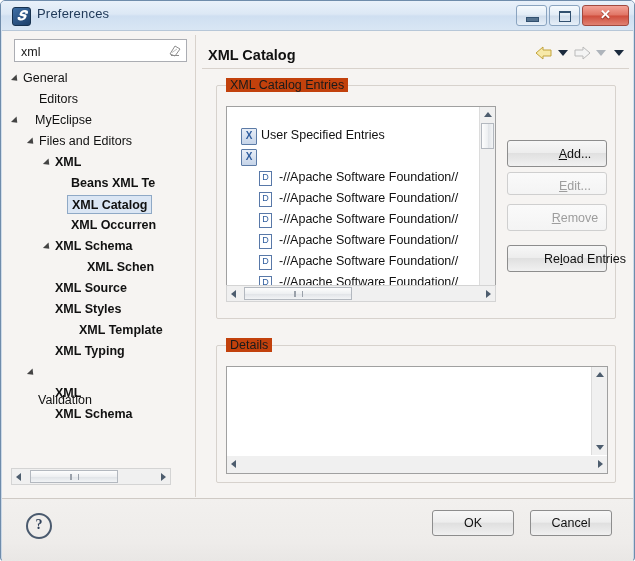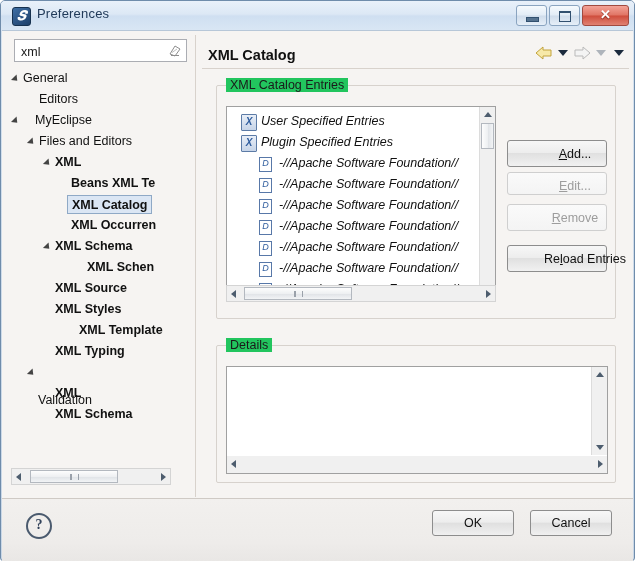--- a/index.html
+++ b/index.html
@@ -193,21 +193,21 @@
     width: 427px; height: 1px; background: #d8d2cc;
   }
   .group {
     position: absolute;
     border: 1px solid #d7d2cd;
     border-radius: 2px;
     box-sizing: border-box;
   }
   .group > .glabel {
     position: absolute; left: 9px; top: -8px;
-    background: #22c55e;
+    background: #c2410c;
     padding: 0 4px;
     font-size: 12.5px; color: #1a1a1a;
   }
   
   .listbox {
     position: absolute;
     background: #ffffff;
     border: 1px solid #a0a0a0;
     box-sizing: border-box;
     overflow: hidden;
@@ -434,28 +434,27 @@
         <div class="caret dim"></div>
         <div class="caret"></div>
       </div>
 
       <div class="title-sep"></div>
 
       <div class="group" style="left:14px; top:50px; width:400px; height:234px;">
         <div class="glabel">XML Catalog Entries</div>
 
         <div class="listbox" style="left:9px; top:20px; width:270px; height:196px;">
-          <div id="entries" style="position:absolute; left:0; top:4px; width:254px;font-style:italic;">
+          <div id="entries" style="position:absolute; left:0; top:18px; width:254px;">
               <div class="lrow">
                 <div class="ico-cat" style="left: 14px;"></div>
                 <span style="position: absolute; left: 34px;">User Specified Entries</span>
               </div>
               <div class="lrow">
                 <div class="ico-cat" style="left: 14px;"></div>
-                <span style="position: absolute; left: 34px;">Plugin Specified Entries</span>
               </div>
               <div class="lrow">
                 <div class="ico-doc" style="left: 32px;"></div>
                 <span style="position: absolute; left: 52px;">-//Apache Software Foundation//</span>
               </div>
               <div class="lrow">
                 <div class="ico-doc" style="left: 32px;"></div>
                 <span style="position: absolute; left: 52px;">-//Apache Software Foundation//</span>
               </div>
               <div class="lrow">

